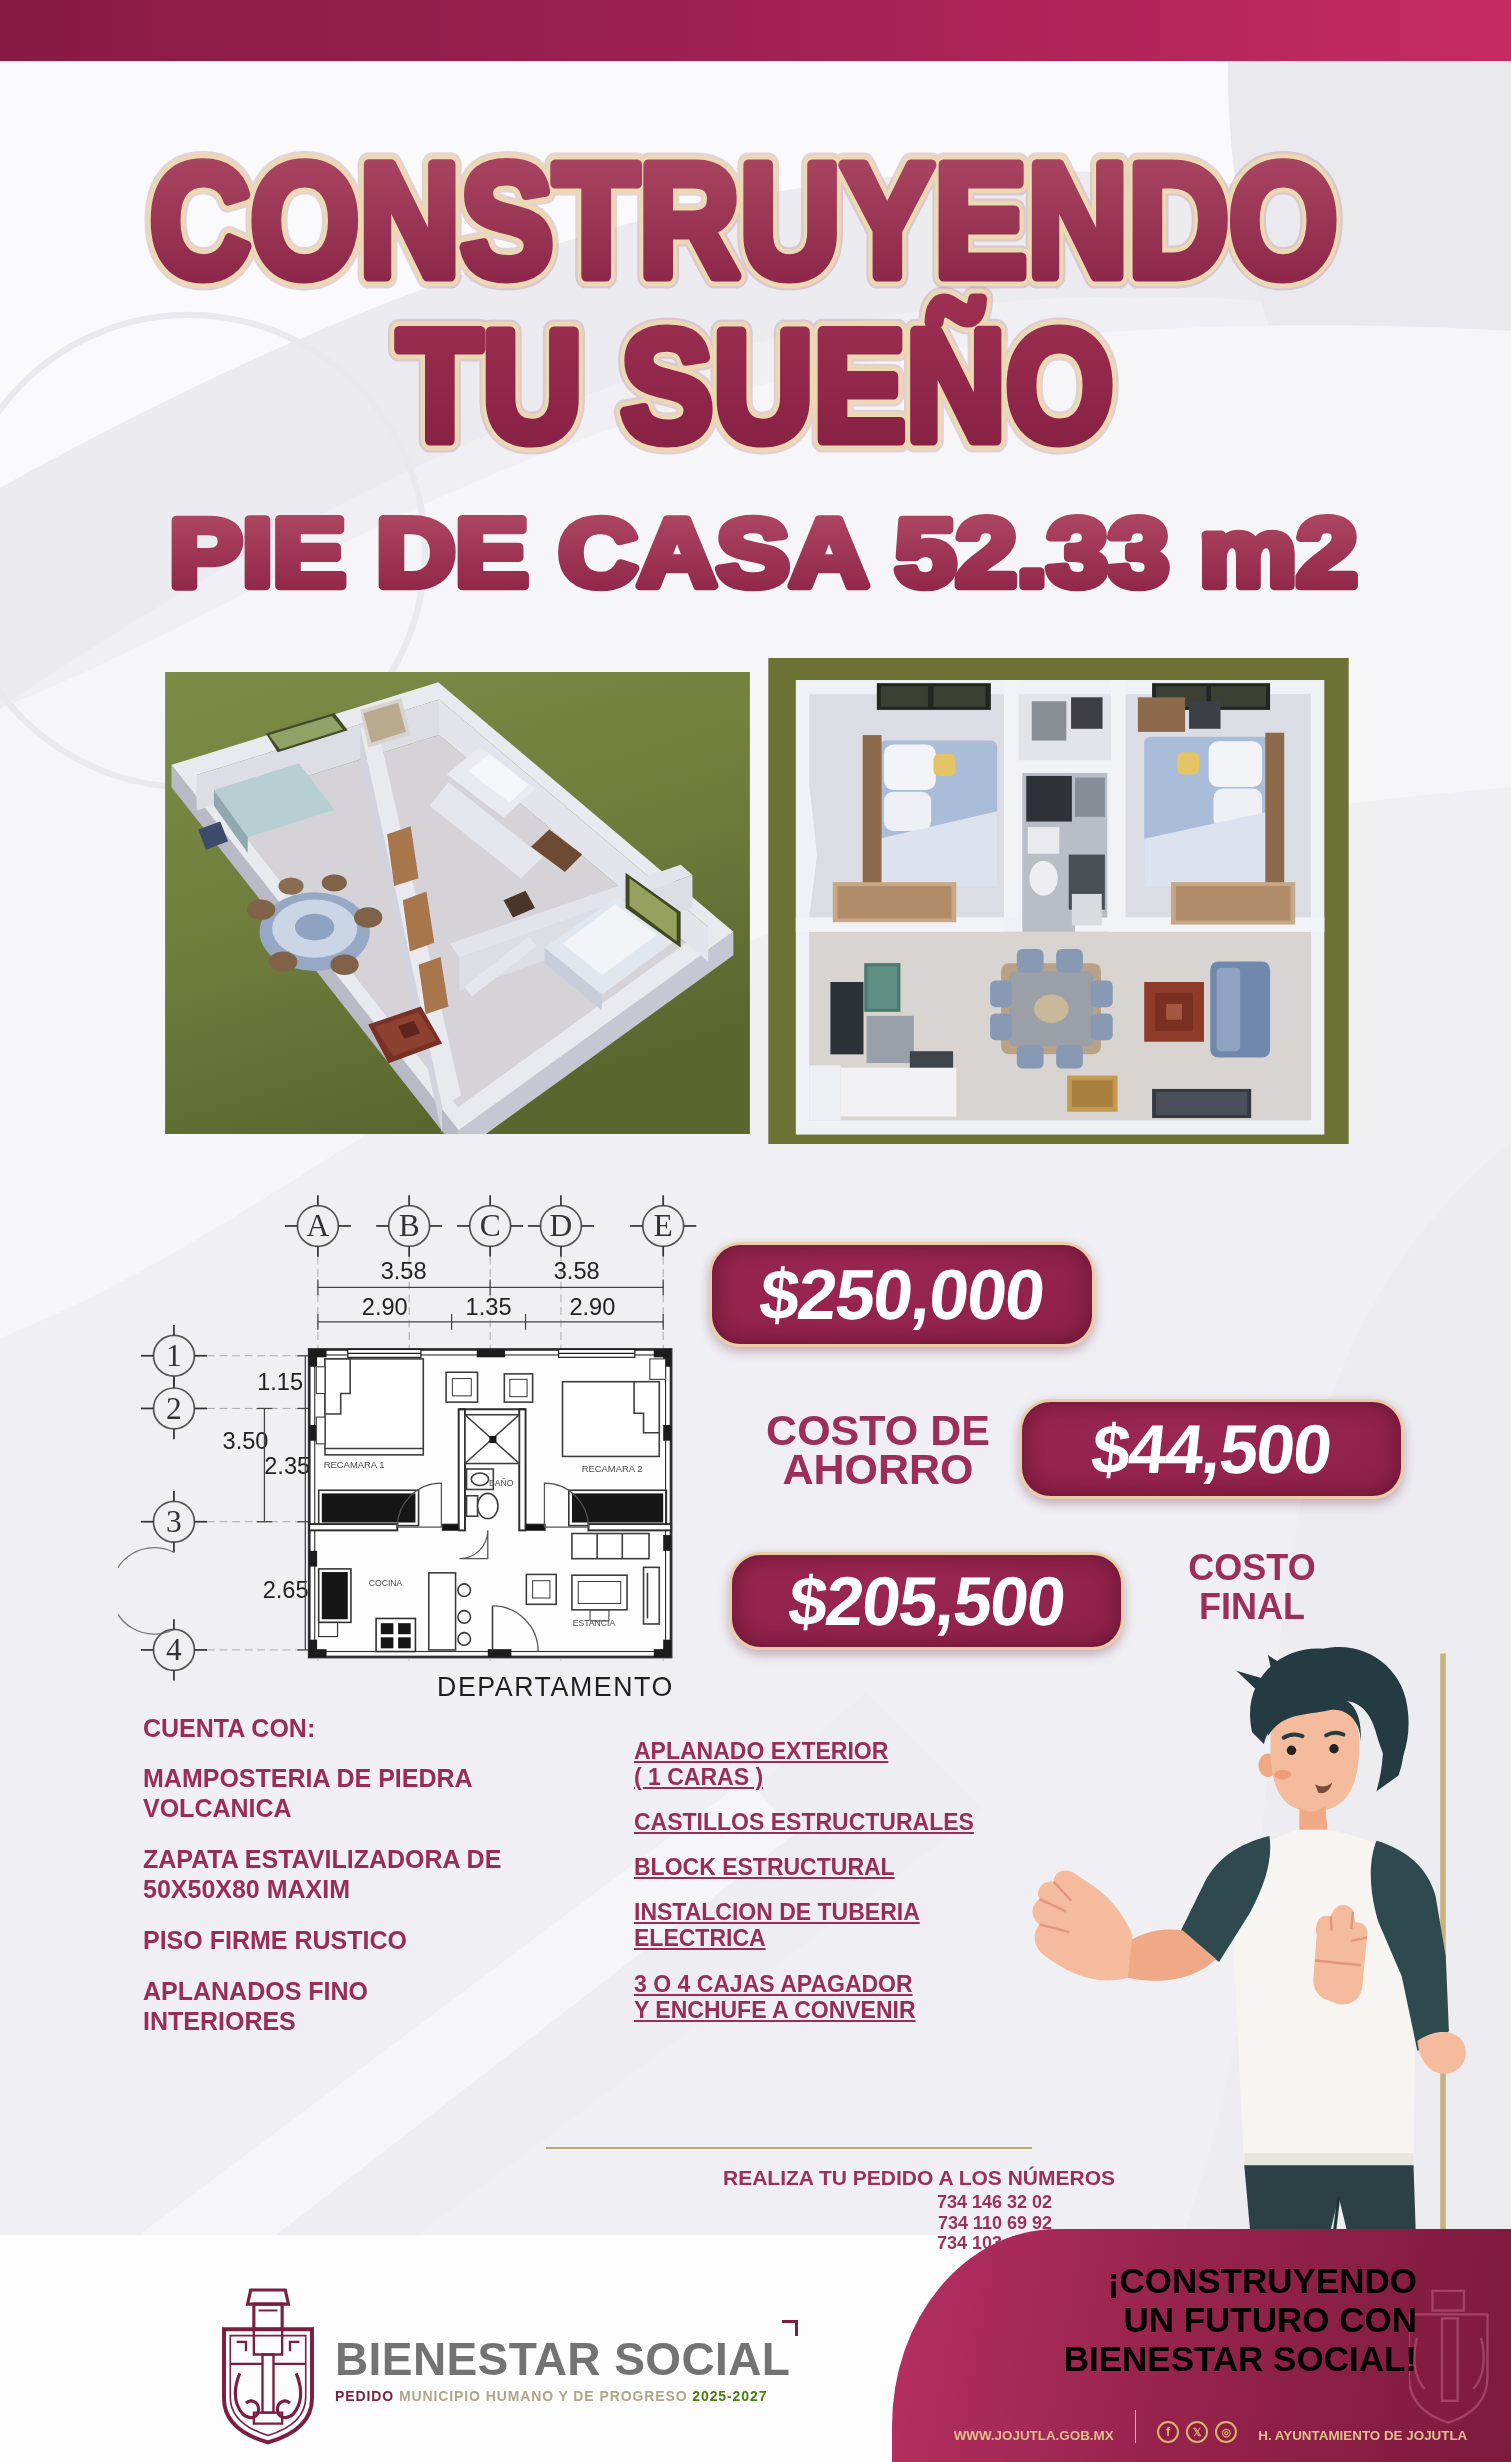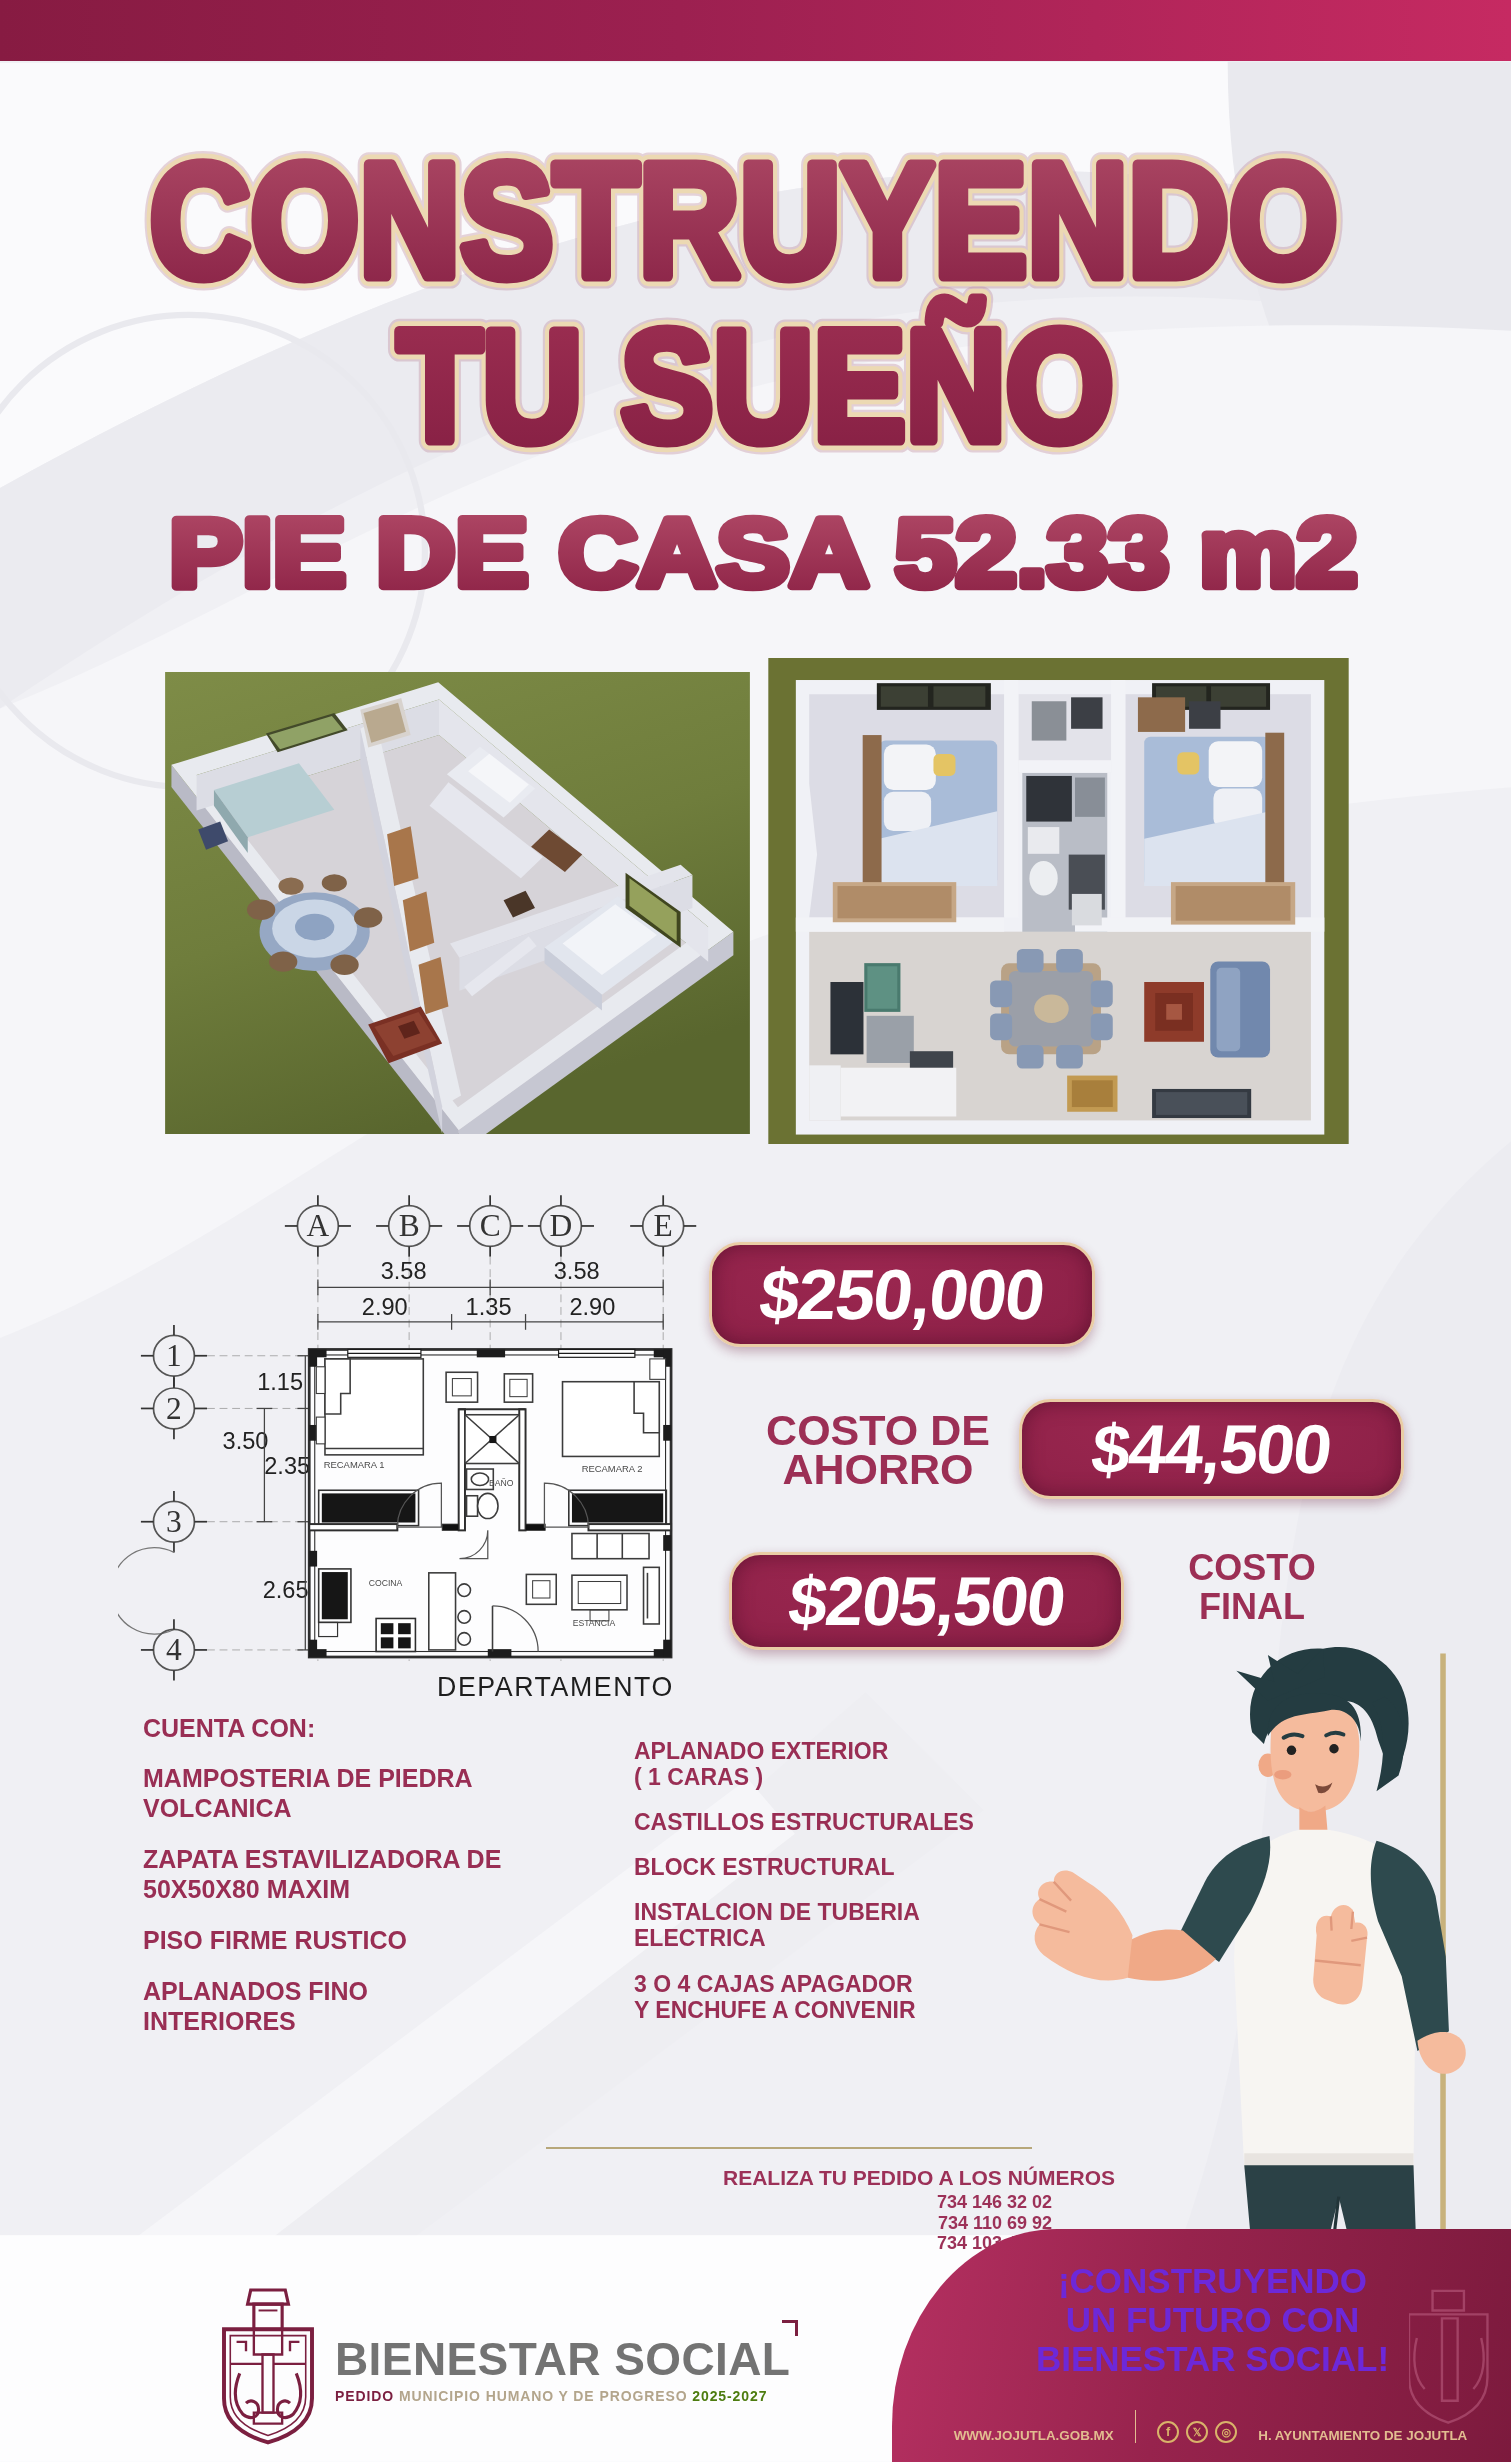--- a/index.html
+++ b/index.html
@@ -566,21 +566,21 @@
   font-weight:bold;font-size:36px;line-height:39px;">COSTO<br>FINAL</div>
 
 <div class="abs" style="left:143px;top:1713px;width:488px;color:#992e54;font-weight:bold;font-size:25px;line-height:30px;">
   <div>CUENTA CON:</div>
   <div style="margin-top:19.7px">MAMPOSTERIA DE PIEDRA<br>VOLCANICA</div>
   <div style="margin-top:21px">ZAPATA ESTAVILIZADORA DE<br>50X50X80 MAXIM</div>
   <div style="margin-top:21px">PISO FIRME RUSTICO</div>
   <div style="margin-top:21px">APLANADOS FINO<br>INTERIORES</div>
 </div>
 
-<div class="abs" style="left:634px;top:1738px;width:441px;color:#992e54;font-weight:bold;font-size:23px;line-height:26px;">
+<div class="abs" style="left:634px;top:1738px;width:441px;color:#992e54;font-weight:bold;font-size:23px;line-height:26px;text-decoration:underline;">
   <div>APLANADO EXTERIOR<br>( 1 CARAS )</div>
   <div style="margin-top:19px">CASTILLOS ESTRUCTURALES</div>
   <div style="margin-top:19px">BLOCK ESTRUCTURAL</div>
   <div style="margin-top:19px">INSTALCION DE TUBERIA<br>ELECTRICA</div>
   <div style="margin-top:19.7px">3 O 4 CAJAS  APAGADOR<br>Y ENCHUFE A CONVENIR</div>
 </div>
 
 <div class="abs" style="left:546px;top:2147px;width:486px;height:2.4px;background:#b7a77a;"></div>
 
 <div class="abs" style="left:564px;top:2166px;width:551px;text-align:right;color:#9c3158;font-weight:bold;">
@@ -674,21 +674,21 @@
   background:linear-gradient(100deg,#b53061 0%,#97234d 45%,#7c1a3d 100%);"></div>
 
 <svg class="abs" style="left:1409px;top:2283px" width="102" height="157" viewBox="0 0 130 200" fill="none" stroke="#c4688a" stroke-width="3" opacity="0.5">
   <path d="M30,10 L70,10 L70,35 L30,35 Z"></path>
   <path d="M0,40 L100,40 L100,120 C100,150 80,168 50,178 C20,168 0,150 0,120 Z"></path>
   <path d="M42,45 L62,45 L62,150 L42,150 Z"></path>
   <path d="M10,70 C4,95 6,120 20,135"></path>
   <path d="M92,70 C98,95 96,120 82,135"></path>
 </svg>
 
-<div class="abs" style="left:1008px;top:2261px;width:409px;text-align:center;color:#6d28d9;font-weight:bold;font-size:35px;line-height:39px;">¡CONSTRUYENDO<br>UN FUTURO CON<br>BIENESTAR SOCIAL!</div>
+<div class="abs" style="left:1008px;top:2261px;width:409px;text-align:right;color:#000000;font-weight:bold;font-size:35px;line-height:39px;">¡CONSTRUYENDO<br>UN FUTURO CON<br>BIENESTAR SOCIAL!</div>
 
 <div class="abs" style="left:935px;top:2410px;width:551px;display:flex;align-items:flex-end;justify-content:center;color:#e2bd90;font-weight:bold;font-size:13.4px;gap:21px;">
   <span>WWW.JOJUTLA.GOB.MX</span>
   <span style="display:inline-block;width:1.6px;height:33px;background:#e2bd90;"></span>
   <span style="display:flex;gap:7px;align-items:center;">
     <span style="width:22px;height:22px;border-radius:50%;background:#8c1d44;border:2.4px solid #d9b36a;box-sizing:border-box;display:flex;align-items:center;justify-content:center;color:#d9b36a;font-size:12.6px;font-weight:bold;">f</span>
     <span style="width:22px;height:22px;border-radius:50%;background:#8c1d44;border:2.4px solid #d9b36a;box-sizing:border-box;display:flex;align-items:center;justify-content:center;color:#d9b36a;font-size:11px;font-weight:bold;">𝕏</span>
     <span style="width:22px;height:22px;border-radius:50%;background:#8c1d44;border:2.4px solid #d9b36a;box-sizing:border-box;display:flex;align-items:center;justify-content:center;color:#d9b36a;font-size:11px;font-weight:bold;">◎</span>
   </span>
   <span>H. AYUNTAMIENTO DE JOJUTLA</span>

